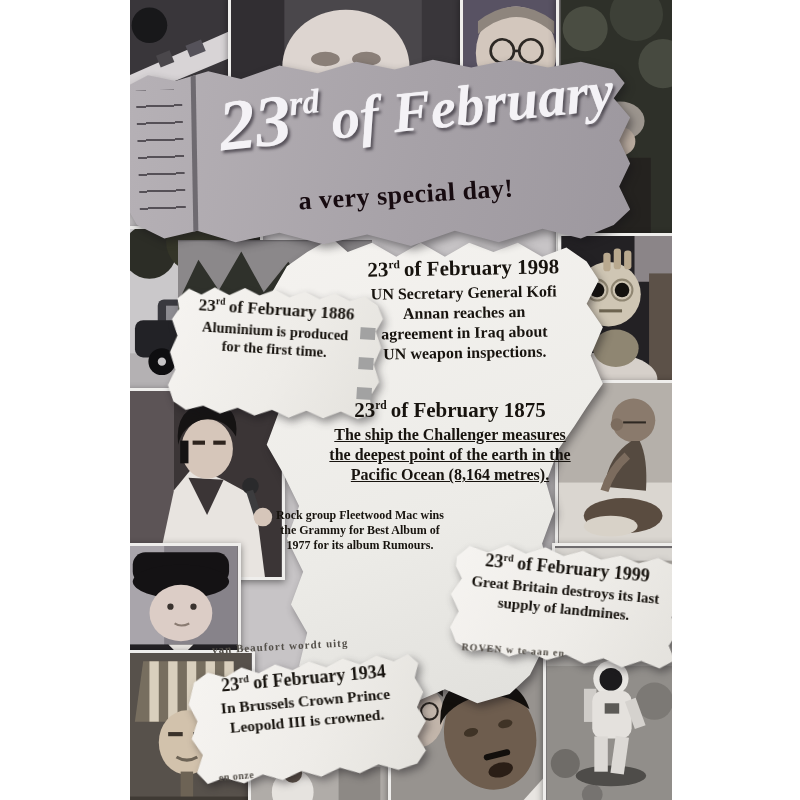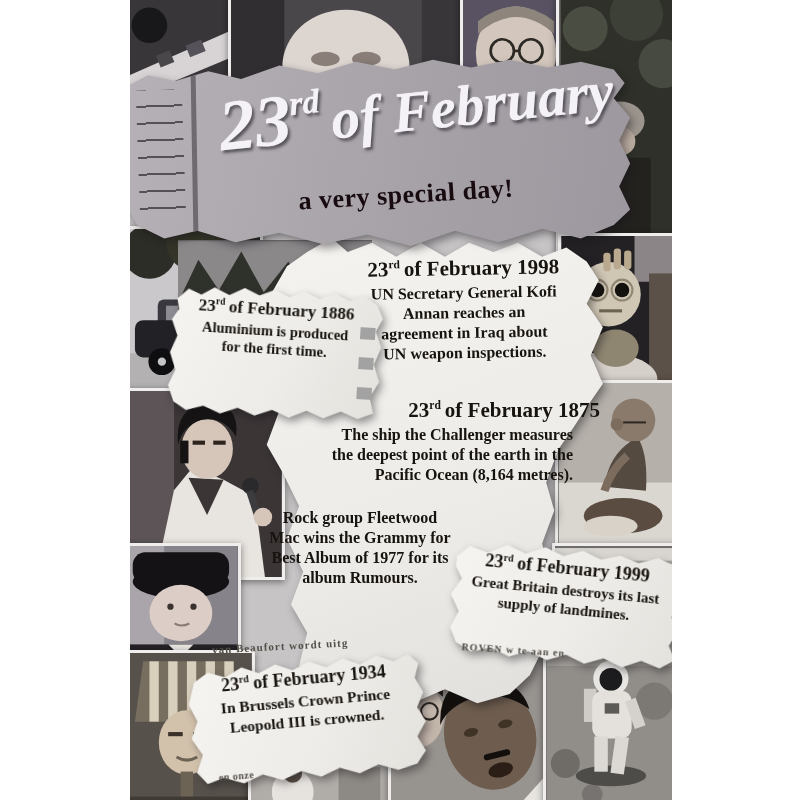--- a/index.html
+++ b/index.html
@@ -52,27 +52,27 @@
   .fact-1998{left:200px;top:256px;width:268px;transform:rotate(-1deg);}
   .fact-1998 .fact-title{font-size:21px;}
   .fact-1998 .fact-body{font-size:16px;width:192px;}
 
   .piece-1886{left:38px;top:286px;width:215px;height:132px;transform:rotate(3.5deg);z-index:3;}
   .fact-1886{left:8px;top:14px;width:196px;}
   .fact-1886 .fact-title{font-size:17px;}
   .fact-1886 .fact-body{font-size:14.5px;width:168px;}
   .sprocket{position:absolute;right:9px;width:15px;height:12px;background:#a2a2a2;z-index:4;}
 
-  .fact-1875{left:170px;top:398px;width:300px;text-align:right;}
+  .fact-1875{left:170px;top:398px;width:300px;}
   .fact-1875 .fact-title{font-size:21px;}
-  .fact-1875 .fact-body{font-size:16px;width:246px;}
+  .fact-1875 .fact-body{font-size:16px;width:246px;text-decoration:underline;}
 
   .fact-1978{left:105px;top:506px;width:250px;}
   .fact-1978 .fact-title{font-size:21px;}
-  .fact-1978 .fact-body{font-size:16px;width:182px;}
+  .fact-1978 .fact-body{font-size:12px;width:182px;}
 
   .piece-1999{left:318px;top:546px;width:236px;height:118px;transform:rotate(5.5deg);z-index:3;}
   .fact-1999{left:6px;top:12px;width:220px;}
   .fact-1999 .fact-title{font-size:18px;}
   .fact-1999 .fact-body{font-size:15px;width:200px;}
 
   .piece-1934{left:58px;top:658px;width:242px;height:122px;transform:rotate(-5deg);z-index:3;}
   .fact-1934{left:8px;top:10px;width:222px;}
   .fact-1934 .fact-title{font-size:18px;}
   .fact-1934 .fact-body{font-size:15.5px;width:188px;}

